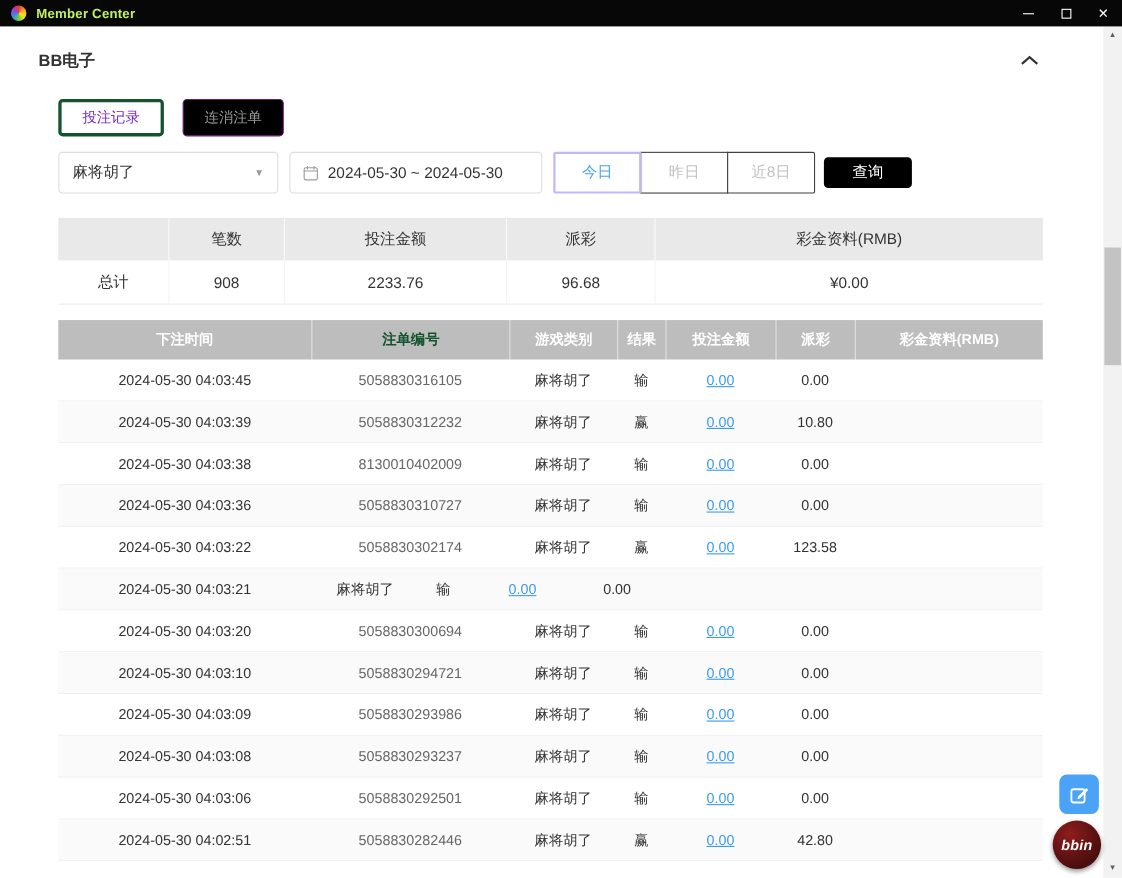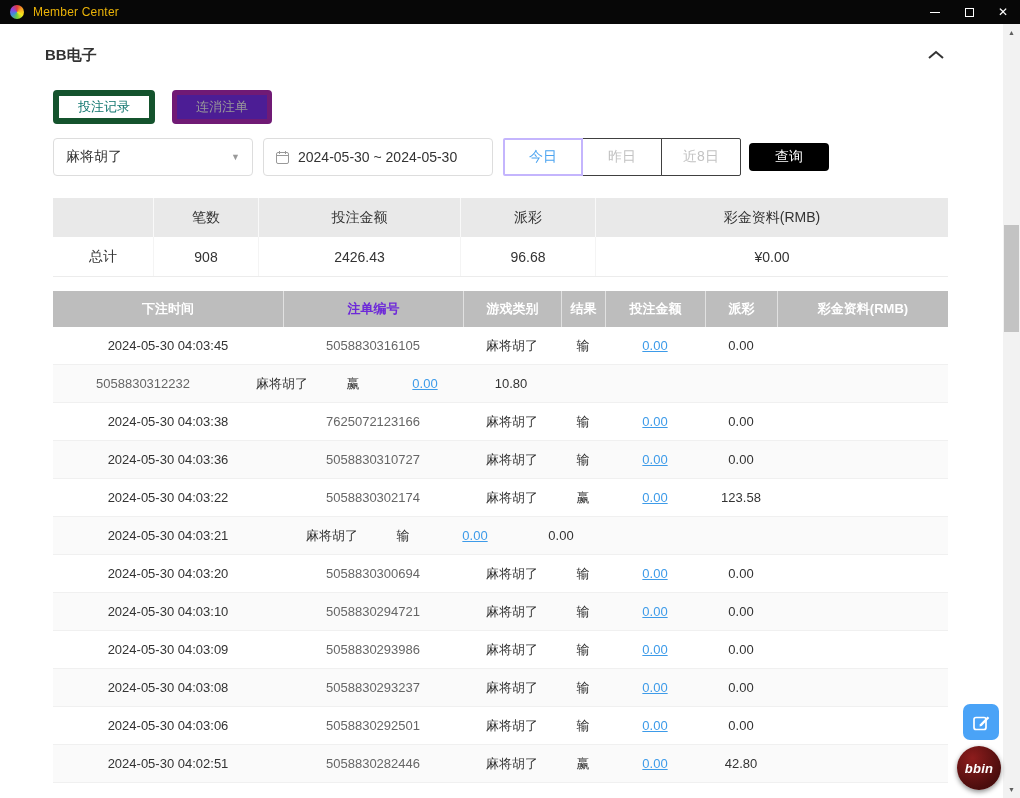--- a/index.html
+++ b/index.html
@@ -4,39 +4,39 @@
 <style>
   *{box-sizing:border-box;margin:0;padding:0}
   html,body{width:1020px;height:798px;overflow:hidden;background:#fff;
     font-family:"Liberation Sans","DejaVu Sans",sans-serif;}
 
   
   .titlebar{position:absolute;top:0;left:0;width:1020px;height:24px;background:#070707;
     display:flex;align-items:center;padding-left:8px;z-index:20}
   .app-logo{width:14px;height:14px;border-radius:50%;margin:0 9px 0 2px;
     background:conic-gradient(#e23b3b,#f5a623,#f8e71c,#6fce3a,#3e8ed9,#8e44e0,#e23b3b)}
-  .win-title{color:#eab308;font-size:12px;font-weight:normal;letter-spacing:.2px}
+  .win-title{color:#bef264;font-size:12px;font-weight:bold;letter-spacing:.2px}
   .win-controls{margin-left:auto;display:flex;height:100%}
   .win-btn{width:34px;height:100%;display:flex;align-items:center;justify-content:center;
     background:none;border:none;color:#fff;cursor:pointer}
   .min-glyph{width:10px;height:1px;background:#fff;display:block}
   .max-glyph{width:9px;height:9px;border:1px solid #fff;display:block}
   .close-glyph{font-size:12px;color:#fff;line-height:1}
 
   
   .content{position:absolute;top:24px;left:0;width:1003px;height:774px;background:#fff;overflow:hidden}
 
-  .section-head{display:flex;justify-content:space-between;margin:22px 56px 0 45px}
+  .section-head{display:flex;justify-content:space-between;margin:22px 56px 0 35px}
   .section-title{font-size:15px;font-weight:bold;color:#333}
   .collapse-btn{background:none;border:none;cursor:pointer;padding:2px}
 
   .tabs{margin:25px 53px 0;display:flex;gap:17px}
   .tab{height:34px;padding:0 19px;border-radius:4px;font-size:13px;background:#fff;cursor:pointer}
-  .tab.active{border:6px solid #14532d;color:#0f766e}
-  .tab.inactive{border:5px solid #701a75;color:#999;background:#4c1d95}
+  .tab.active{border:3px solid #14532d;color:#6d28d9}
+  .tab.inactive{border:1px solid #701a75;color:#999;background:#000000}
 
   .filters{margin:14px 53px 0;display:flex;align-items:center}
   .select{width:200px;height:38px;border:1px solid #ddd;border-radius:4px;background:#fff;
     display:flex;align-items:center;justify-content:space-between;padding:0 12px;font-size:14px;color:#333;cursor:pointer}
   .select .caret{font-size:9px;color:#9a9a9a}
   .datebox{margin-left:10px;width:230px;height:38px;border:1px solid #ddd;border-radius:4px;background:#fff;
     display:flex;align-items:center;gap:8px;padding:0 11px;font-size:14px;color:#333;cursor:pointer}
   .quick{margin-left:10px;display:flex}
   .qbtn{width:80px;height:38px;background:#fff;font-size:14px;cursor:pointer}
   .qbtn.active{border:2px solid #c4b5fd;color:#4aa3f0;position:relative;z-index:1;border-radius:2px 0 0 2px}
@@ -55,21 +55,21 @@
   .sum-body .sum-cell + .sum-cell{border-left:1px solid #f4f4f4}
 
   
   .table{margin:14px 53px 0;width:895px;font-size:13px}
   .thead{display:flex;height:36px;background:#bdbdbd;color:#fff;font-weight:bold;align-items:center}
   .thead .tcell + .tcell{border-left:1px solid rgba(255,255,255,.55)}
   .trow{display:flex;height:38px;background:#fff;align-items:center;border-bottom:1px solid #f0f0f0;color:#333}
   .trow.alt{background:#fafafa}
   .tcell{display:flex;align-items:center;justify-content:center;height:100%;overflow:hidden}
   .c0{width:230px}.c1{width:180px;color:#666}.c2{width:98px}.c3{width:44px}.c4{width:100px}.c5{width:72px}.c6{width:171px}
-  .thead .c1{color:#6d28d9}
+  .thead .c1{color:#14532d}
   .bet-link{color:#3d9be9;text-decoration:underline;cursor:pointer;font-size:13px}
 
   
   .scrollbar{position:absolute;right:0;top:24px;width:17px;height:774px;background:#f2f2f2;z-index:15}
   .sb-arrow{position:absolute;left:0;width:17px;height:17px;display:flex;align-items:center;justify-content:center;
     font-size:7px;color:#5e5e5e;cursor:pointer}
   .sb-arrow.up{top:0}.sb-arrow.down{bottom:0}
   .sb-thumb{position:absolute;left:1px;top:201px;width:15px;height:107px;background:#c3c3c3;cursor:grab}
 
   
@@ -141,21 +141,21 @@
     <div class="sum-head">
       <div class="sum-cell sc0"></div>
       <div class="sum-cell sc1">笔数</div>
       <div class="sum-cell sc2">投注金额</div>
       <div class="sum-cell sc3">派彩</div>
       <div class="sum-cell sc4">彩金资料(RMB)</div>
     </div>
     <div class="sum-body">
       <div class="sum-cell sc0">总计</div>
       <div class="sum-cell sc1">908</div>
-      <div class="sum-cell sc2">2426.43</div>
+      <div class="sum-cell sc2">2233.76</div>
       <div class="sum-cell sc3">96.68</div>
       <div class="sum-cell sc4">¥0.00</div>
     </div>
   </div>
 
   <div class="table">
     <div class="thead">
       <div class="tcell c0">下注时间</div>
       <div class="tcell c1">注单编号</div>
       <div class="tcell c2">游戏类别</div>
@@ -170,32 +170,33 @@
     <div class="tcell c1">5058830316105</div>
     <div class="tcell c2">麻将胡了</div>
     <div class="tcell c3">输</div>
     <div class="tcell c4">
             <a class="bet-link">0.00</a>
           </div>
     <div class="tcell c5">0.00</div>
     <div class="tcell c6"></div>
   </div>
         <div class="trow alt">
+    <div class="tcell c0">2024-05-30 04:03:39</div>
     <div class="tcell c1">5058830312232</div>
     <div class="tcell c2">麻将胡了</div>
     <div class="tcell c3">赢</div>
     <div class="tcell c4">
             <a class="bet-link">0.00</a>
           </div>
     <div class="tcell c5">10.80</div>
     <div class="tcell c6"></div>
   </div>
         <div class="trow">
     <div class="tcell c0">2024-05-30 04:03:38</div>
-    <div class="tcell c1">7625072123166</div>
+    <div class="tcell c1">8130010402009</div>
     <div class="tcell c2">麻将胡了</div>
     <div class="tcell c3">输</div>
     <div class="tcell c4">
             <a class="bet-link">0.00</a>
           </div>
     <div class="tcell c5">0.00</div>
     <div class="tcell c6"></div>
   </div>
         <div class="trow alt">
     <div class="tcell c0">2024-05-30 04:03:36</div>

